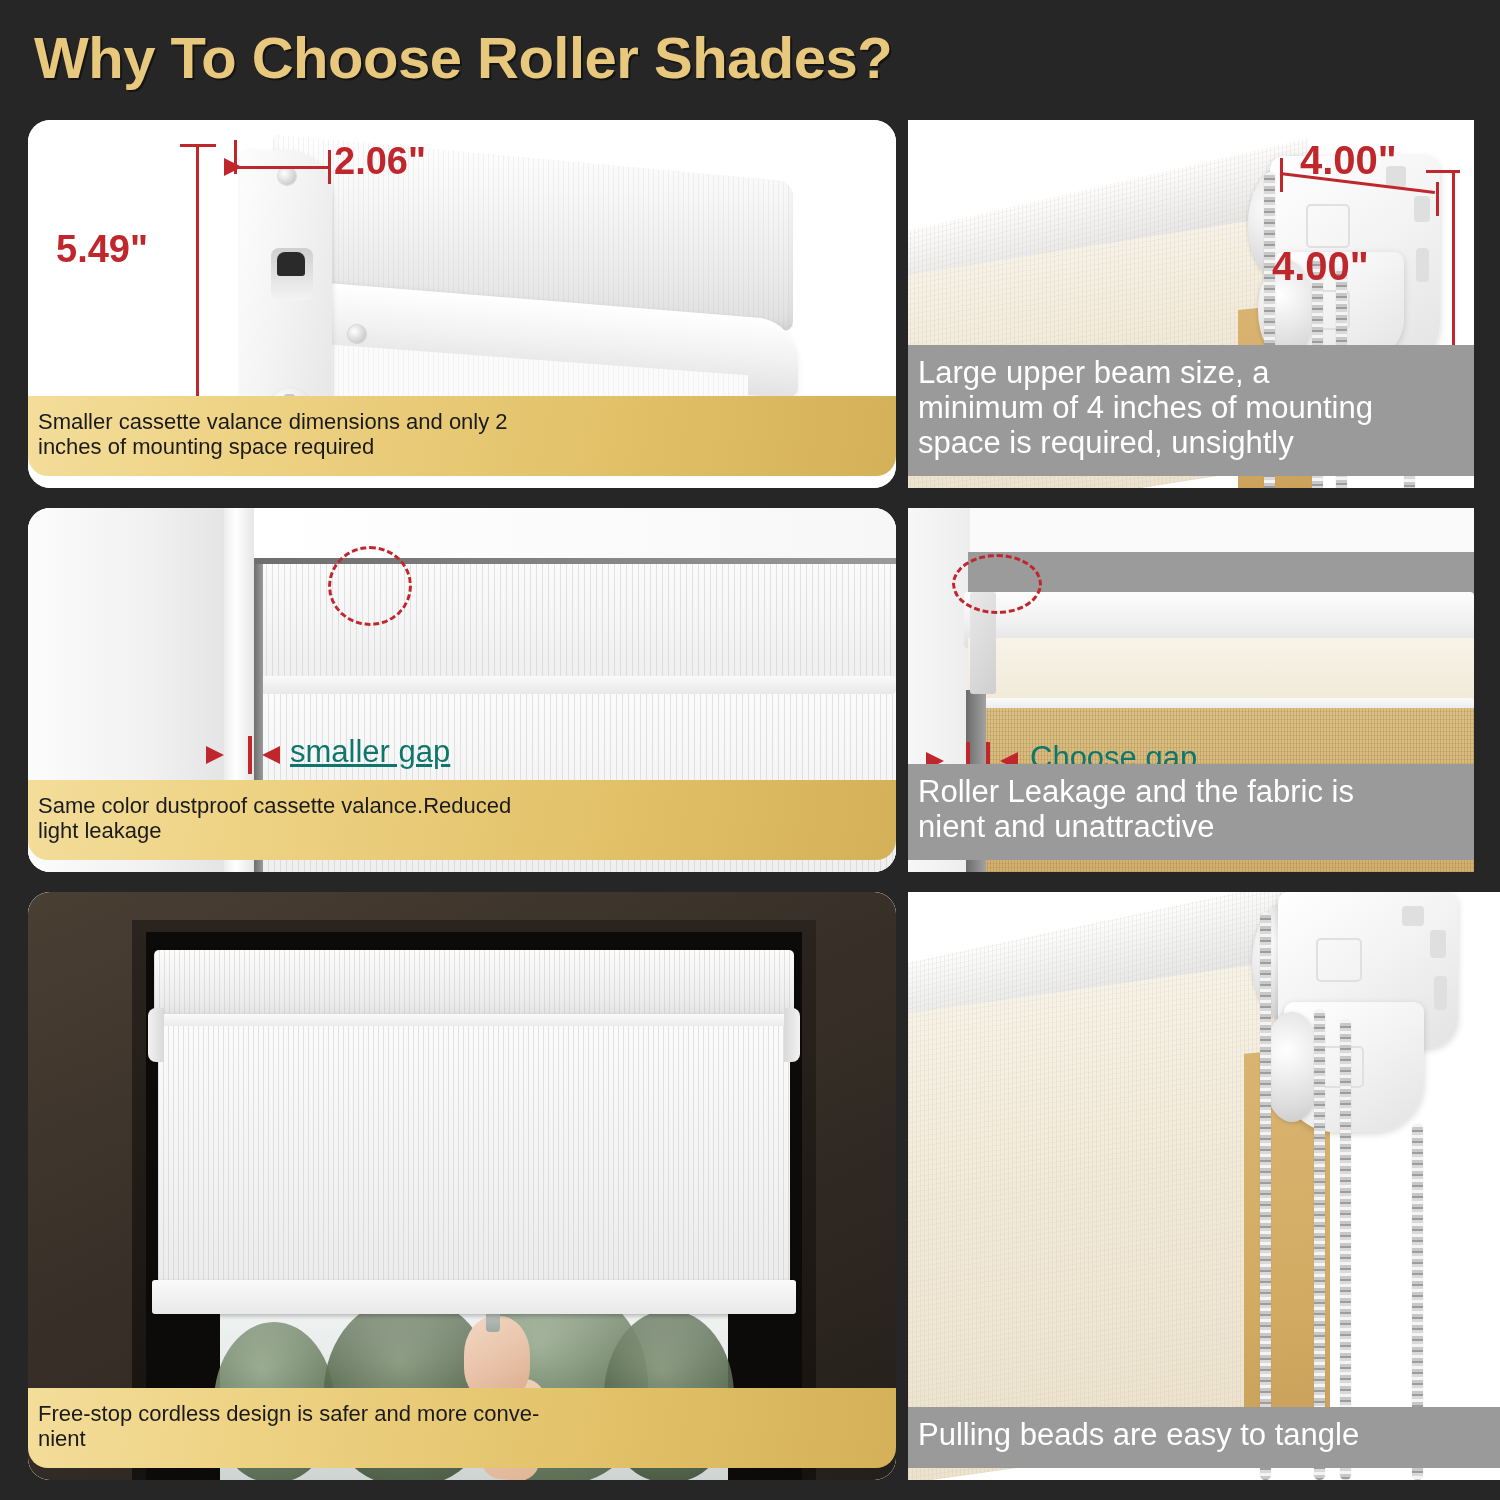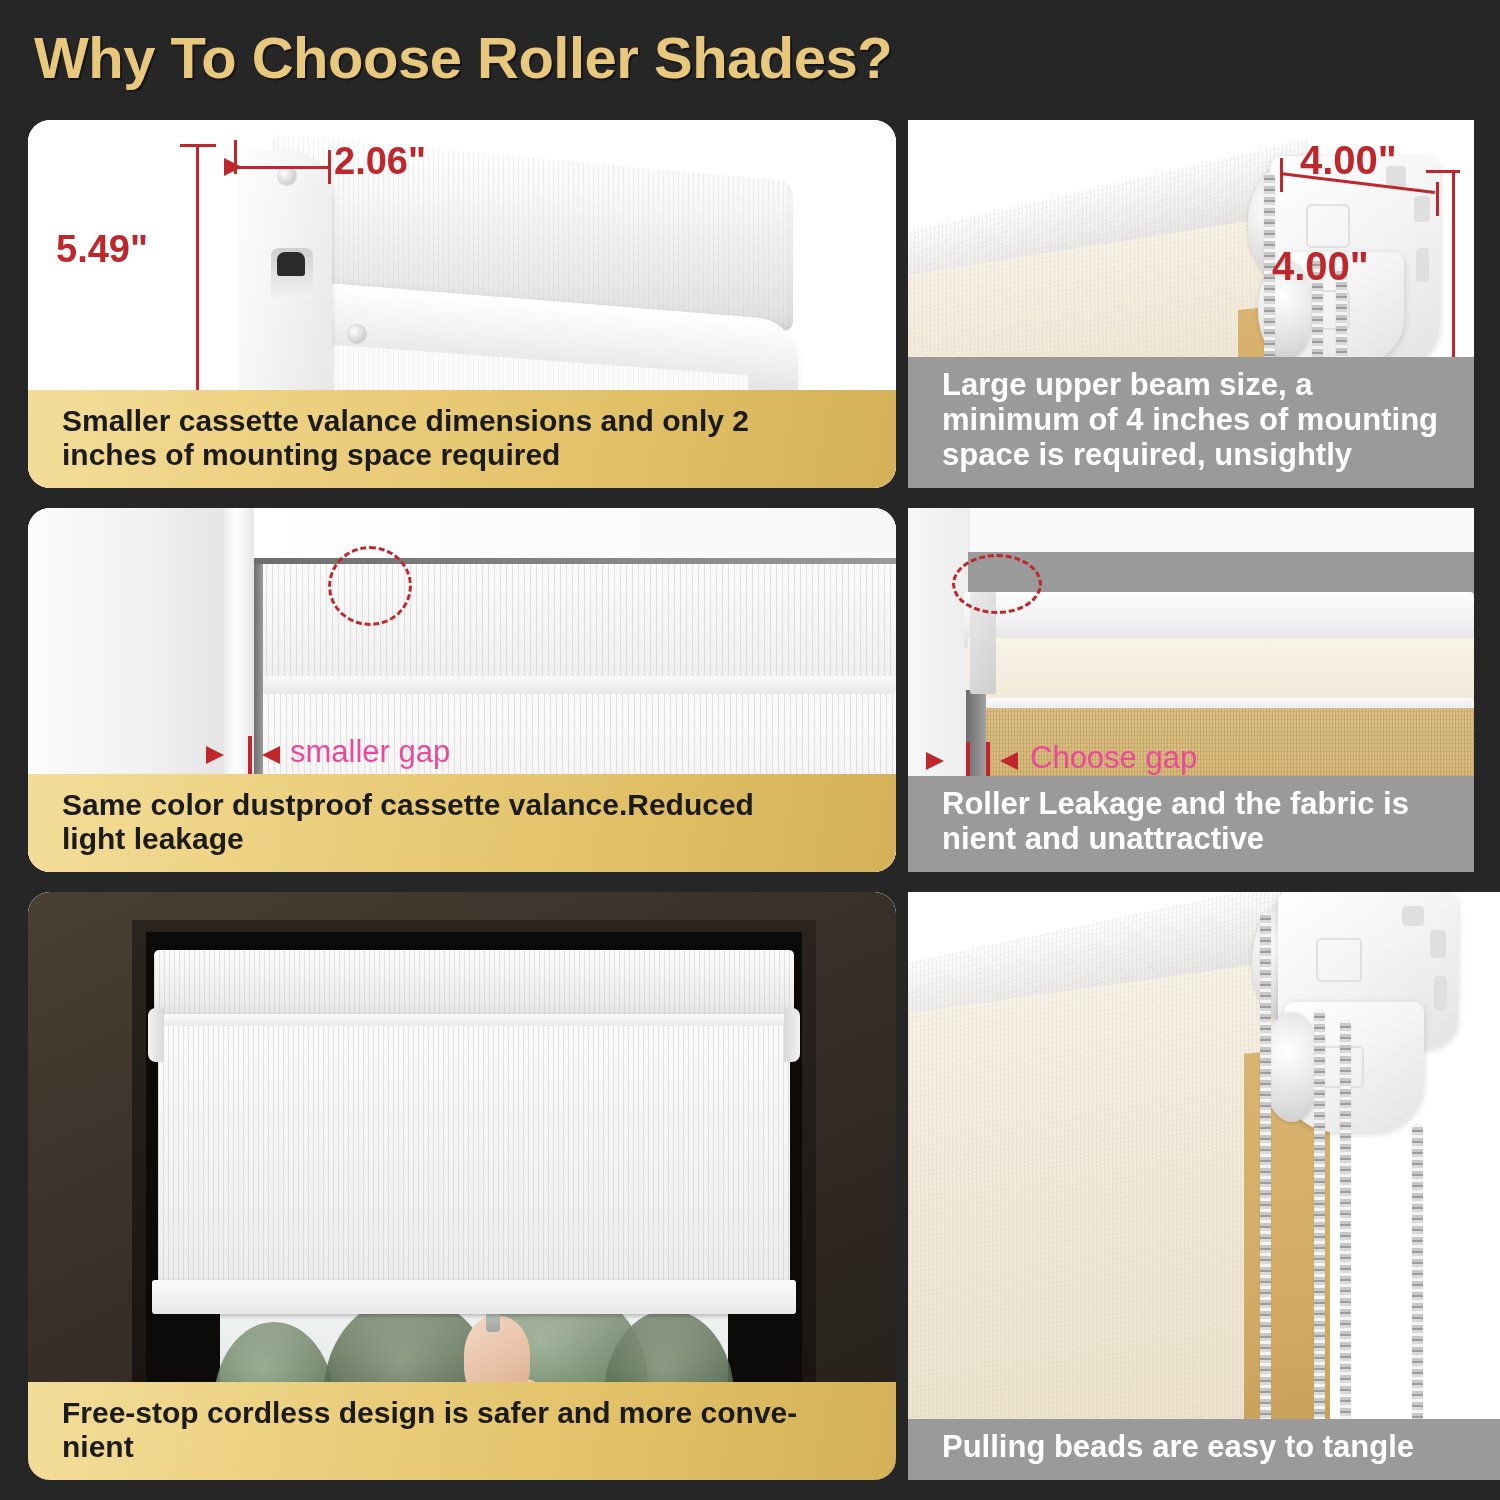--- a/index.html
+++ b/index.html
@@ -23,52 +23,52 @@
 
   
   .panel{position:absolute;overflow:hidden;background:#fff;}
   .panel.good{border-radius:22px;}
   .panel.bad{border-radius:0;}
 
   .photo{position:absolute;left:0;top:0;right:0;bottom:0;overflow:hidden;background:#fff;}
 
   
   .cap{
-    position:absolute;left:0;right:0;bottom:0;
+    position:absolute;left:0;right:0;bottom:12px;
     box-sizing:border-box;
-    padding:14px 20px 16px 34px;
-    font-weight:bold;
+    padding:14px 20px 16px 10px;
+    font-weight:normal;
     line-height:1.13;
   }
   .cap.gold{
     background:linear-gradient(100deg,#f3dd9a 0%,#efd487 22%,#e3c36b 62%,#d4b158 100%);
     color:#1b1b1b;
     border-radius:0 0 20px 20px;
-    font-size:30px;
+    font-size:22px;
   }
   .cap.gray{
     background:#9a9a9a;
     color:#ffffff;
     font-size:31px;
     padding-top:10px;
   }
   .cap .ln{display:block;white-space:nowrap;}
 
   
   .red{color:#c0272d;font-weight:bold;position:absolute;white-space:nowrap;}
   .dimline-h{position:absolute;height:3px;background:#c0272d;}
   .dimline-v{position:absolute;width:3px;background:#c0272d;}
   .tick-v{position:absolute;width:3px;background:#c0272d;}
   .tick-h{position:absolute;height:3px;background:#c0272d;}
   .dash-ellipse{position:absolute;border:3px dashed #c0272d;border-radius:50%;}
   .arrow-r, .arrow-l{position:absolute;width:0;height:0;}
   .arrow-r{border-top:9px solid transparent;border-bottom:9px solid transparent;border-left:18px solid #c0272d;}
   .arrow-l{border-top:9px solid transparent;border-bottom:9px solid transparent;border-right:18px solid #c0272d;}
   .gapbar{position:absolute;width:4px;background:#c0272d;}
-  .gaplabel{position:absolute;color:#ec4899;font-weight:normal;font-size:31px;white-space:nowrap;}
+  .gaplabel{position:absolute;color:#0f766e;font-weight:normal;font-size:31px;white-space:nowrap;text-decoration:underline;}
   .cass-body{
     position:absolute;left:245px;top:38px;width:520px;height:150px;
     background:linear-gradient(175deg,#ffffff 0%,#f6f6f6 35%,#e9e9e9 75%,#dddddd 100%);
     transform:skewY(5.2deg);
     border-radius:6px 14px 10px 4px;
     box-shadow:inset 0 -6px 10px rgba(0,0,0,.06);
   }
   .cass-streaks{
     position:absolute;left:0;top:0;right:0;bottom:0;
     background:repeating-linear-gradient(90deg,rgba(170,170,170,.20) 0 1px,rgba(255,255,255,0) 1px 5px);

